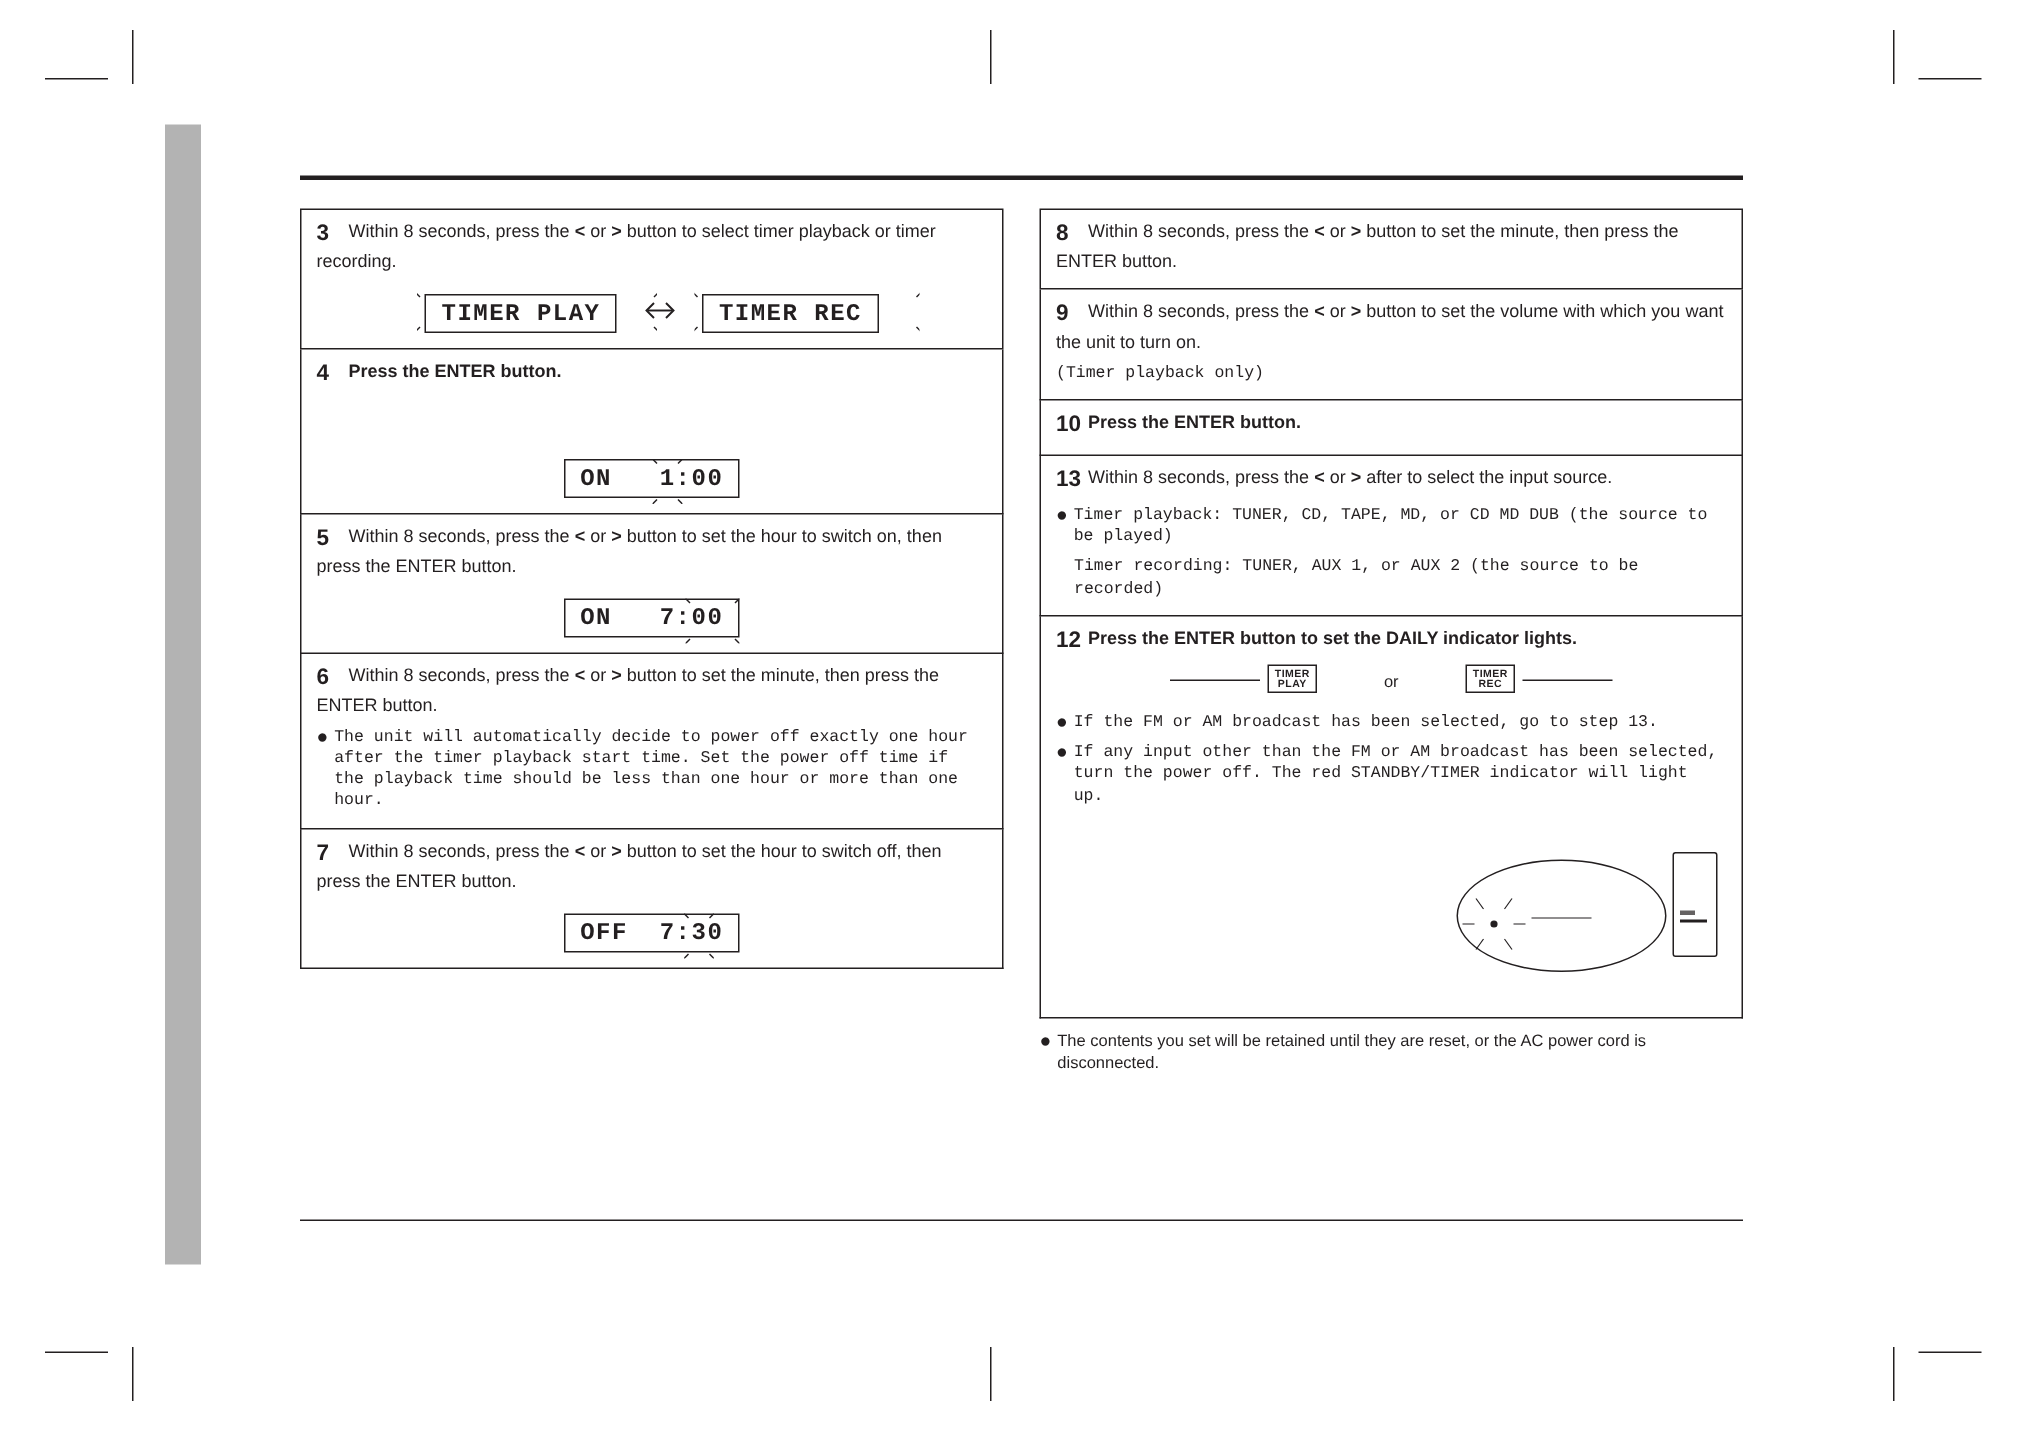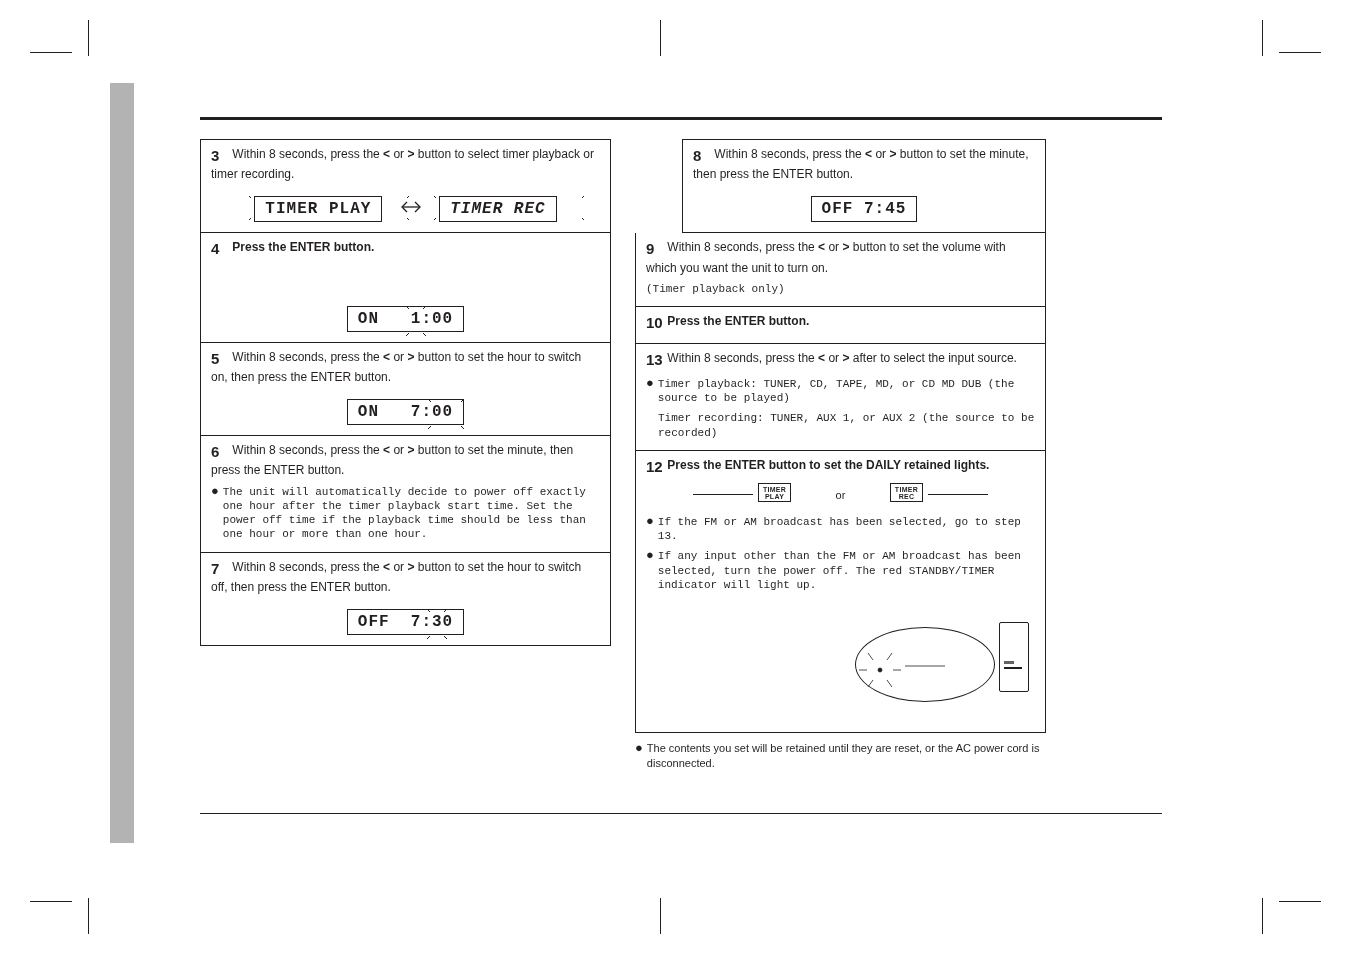--- a/index.html
+++ b/index.html
@@ -19,38 +19,38 @@
     .tm { top: 20px; left: 660px; height: 36px; }
     .bm { bottom: 20px; left: 660px; height: 36px; }
 
     .left-bar { position: absolute; left: 110px; top: 83px; width: 24px; height: 760px; background: #b3b3b3; }
 
     .content { position: absolute; left: 200px; top: 113px; width: 962px; height: 704px; }
     .rule { position: absolute; left: 0; top: 4px; width: 962px; height: 3px; background: #231f20; }
     .line { position: absolute; left: 0; width: 962px; height: 1px; background: #231f20; }
     .line.bottom { top: 700px; }
 
-    .cols { position: absolute; left: 0; top: 26px; width: 846px; display: flex; gap: 24px; }
+    .cols { position: absolute; left: 0; top: 26px; width: 962px; display: flex; gap: 24px; }
     .col { width: 475px; }
     .step { border: 1px solid #231f20; padding: 6px 10px 10px 10px; margin-bottom: 0; border-top: 1px solid #231f20; }
     .step + .step { border-top: none; }
     .step-num { font-size: 15px; font-weight: bold; display: inline-block; width: 18px; vertical-align: top; }
     .step-head { font-size: 12px; line-height: 1.35; }
     .lt { font-family: "Courier New", monospace; letter-spacing: 1px; font-weight: bold; }
     .disp-row { text-align: center; margin-top: 14px; }
     .disp { display: inline-block; border: 1px solid #231f20; padding: 3px 10px 3px 10px; font-family: "Courier New", monospace; font-size: 16px; letter-spacing: 2px; }
     .arrow-between { display: inline-block; vertical-align: middle; margin: 0 10px; }
     .note { font-size: 11px; line-height: 1.3; margin-top: 6px; font-family: Liberation Mono, monospace; }
     .note-bullet { display: flex; gap: 4px; }
     .note-bullet .dot { font-size: 13px; line-height: 1; }
     .ind-row { text-align: center; margin-top: 6px; }
     .ind-box { display: inline-block; border: 1px solid #231f20; font-size: 7px; line-height: 1; padding: 1.5px 4px; text-align: center; font-family: Arial, sans-serif; font-weight: bold; letter-spacing: 0.3px; }
     .ind-or { display: inline-block; font-size: 11px; margin: 0 40px; }
     .retain { border: none; padding-top: 8px; font-size: 11px; line-height: 1.4; }
-    .col-r .step:first-child { border-top: 1px solid #231f20; margin-left: 47px; }
+    .col-r .step:first-child { border-top: 1px solid #231f20; }
 
     
     .illus { position: relative; height: 120px; margin-top: 10px; }
     .remote { position: absolute; right: 6px; top: 20px; width: 30px; height: 70px; border: 1px solid #231f20; border-radius: 2px; }
     .remote::before { content: ""; position: absolute; left: 4px; top: 38px; width: 10px; height: 3px; background: #231f20; opacity: .7; }
     .remote::after { content: ""; position: absolute; left: 4px; top: 44px; width: 18px; height: 12px; border-top: 2px solid #231f20; }
     .oval { position: absolute; right: 40px; top: 25px; width: 140px; height: 75px; border: 1px solid #231f20; border-radius: 50% / 50%; }
   </style>
 </head>
 <body>
@@ -98,21 +98,21 @@
             </span>
             <span class="arrow-between">
               <svg width="28" height="18" viewBox="0 0 28 18">
                   <g fill="none" stroke="#231f20" stroke-width="1.3">
                     <path d="M6 9 H22"></path>
                     <path d="M10 4 L5 9 L10 14"></path>
                     <path d="M18 4 L23 9 L18 14"></path>
                   </g>
                 </svg>
             </span>
-            <span class="disp" style="position:relative;font-style:italic;">
+            <span class="disp" style="position:relative;">
               <svg width="150" height="28" style="position:absolute;left:-6px;top:-3px" viewBox="0 0 150 28">
                 <g stroke="#231f20" stroke-width="1">
                   <line x1="2" y1="4" x2="-3" y2="-1"></line>
                     <line x1="2" y1="24" x2="-3" y2="29"></line>
                   <line x1="148" y1="4" x2="153" y2="-1"></line>
                     <line x1="148" y1="24" x2="153" y2="29"></line>
                 </g>
               </svg>
               <span class="lt">TIMER REC</span>
             </span>
@@ -197,23 +197,20 @@
 
       <div class="col col-r">
 
         <div class="step">
           <div class="step-head">
             <span class="step-num">8</span>
             <span>
               <span>Within 8 seconds, press the </span><b>&lt;</b><span> or </span><b>&gt;</b><span> button to set the minute, then press the ENTER button.</span>
             </span>
           </div>
-          <div class="disp-row">
-            <span class="disp"><span class="lt">OFF  7:45</span></span>
-          </div>
         </div>
 
         <div class="step">
           <div class="step-head">
             <span class="step-num">9</span>
             <span>
               <span>Within 8 seconds, press the </span><b>&lt;</b><span> or </span><b>&gt;</b><span> button to set the volume with which you want the unit to turn on.</span>
             </span>
           </div>
           <div class="note">(Timer playback only)</div>
@@ -236,21 +233,21 @@
           <div class="note note-bullet">
             <span class="dot">●</span>
             <span>Timer playback: TUNER, CD, TAPE, MD, or CD MD DUB (the source to be played)</span>
           </div>
           <div class="note" style="padding-left:12px;">Timer recording: TUNER, AUX 1, or AUX 2 (the source to be recorded)</div>
         </div>
 
         <div class="step">
           <div class="step-head">
             <span class="step-num">12</span>
-            <b><span>Press the ENTER button to set the DAILY retained lights.</span></b>
+            <b><span>Press the ENTER button to set the DAILY indicator lights.</span></b>
           </div>
           <div class="ind-row">
             <span style="display:inline-block;border-bottom:1px solid #231f20; width:60px; vertical-align:middle;"></span>
             <span class="ind-box">
               <span>TIMER</span><br><span>PLAY</span>
             </span>
             <span class="ind-or">or</span>
             <span class="ind-box">
               <span>TIMER</span><br><span>REC</span>
             </span>

